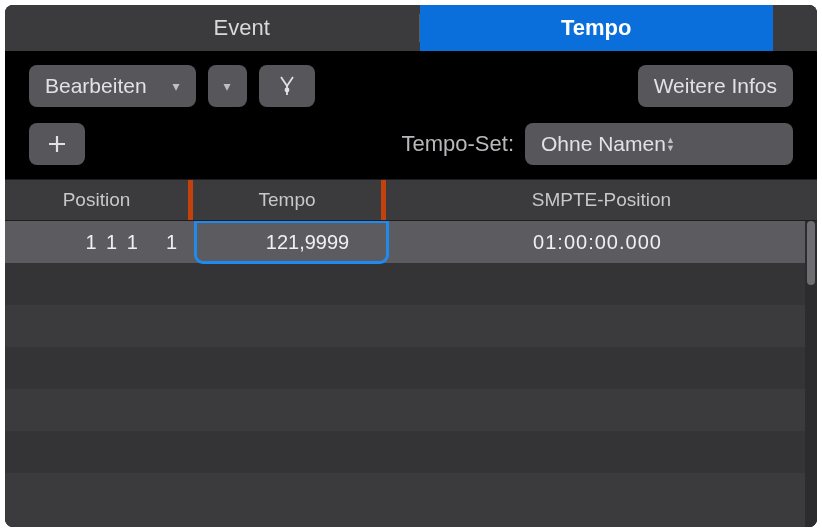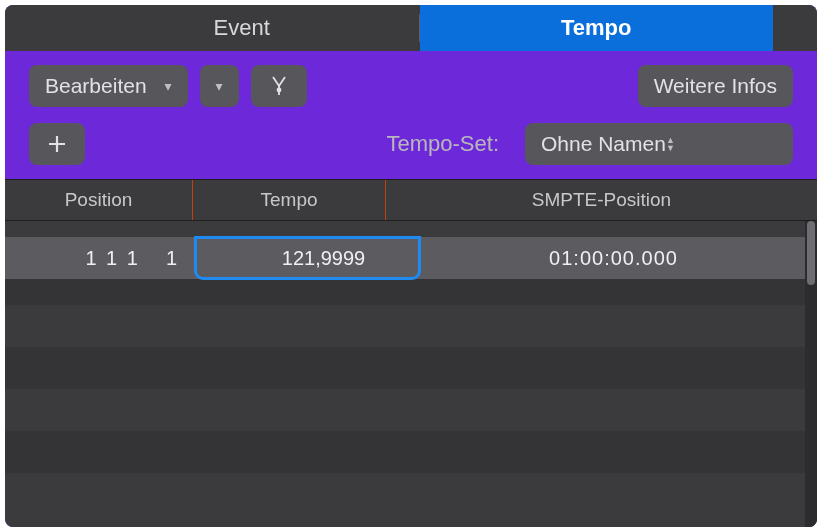--- a/index.html
+++ b/index.html
@@ -11,21 +11,21 @@
     body {
       background: #fff;
       width: 822px;
       height: 532px;
       overflow: hidden;
     }
     .window {
       width: 812px;
       height: 522px;
       margin: 5px;
-      background: #6d28d9;
+      background: #000000;
       border-radius: 8px;
       overflow: hidden;
       display: flex;
       flex-direction: column;
     }
     
     .tabs {
       display: flex;
       height: 46px;
       padding: 0 44px 0 60px;
@@ -64,21 +64,21 @@
     .btn {
       background: #57575b;
       color: #e2e2e5;
       border: none;
       border-radius: 8px;
       height: 42px;
       padding: 0 16px;
       font-size: 21px;
       display: flex;
       align-items: center;
-      gap: 18px;
+      gap: 26px;
       cursor: pointer;
     }
     .btn .chevron {
       font-size: 14px;
       color: #c0c0c4;
     }
     .icon-btn {
       background: #57575b;
       border: none;
       border-radius: 8px;
@@ -90,21 +90,21 @@
       cursor: pointer;
     }
     .toolbar-spacer {
       flex: 1;
     }
     
     .set-row {
       display: flex;
       align-items: center;
       padding: 10px 24px 14px 24px;
-      gap: 26px;
+      gap: 11px;
     }
     .plus-btn {
       background: #57575b;
       border: none;
       border-radius: 8px;
       width: 56px;
       height: 42px;
       display: flex;
       align-items: center;
       justify-content: center;
@@ -142,21 +142,21 @@
       background: #3b3b3e;
       border-top: 1px solid #1e1e20;
       border-bottom: 1px solid #1e1e20;
       height: 42px;
       align-items: center;
     }
     .th {
       color: #c8c8cc;
       font-size: 19px;
       text-align: center;
-      border-right: 1px solid #c2410c;
+      border-right: 5px solid #c2410c;
       height: 100%;
       display: flex;
       align-items: center;
       justify-content: center;
     }
     .col-pos { width: 188px; }
     .col-tempo { width: 193px; }
     .col-smpte { flex: 1; }
     .th.col-smpte { border-right: none; }
     
@@ -166,21 +166,21 @@
       position: relative;
       overflow: hidden;
     }
     .stripe {
       height: 42px;
     }
     .stripe:nth-child(odd) { background: #3b3b3e; }
     .stripe:nth-child(even) { background: #343437; }
     .trow {
       position: absolute;
-      top: 16px;
+      top: 0;
       left: 0;
       right: 12px;
       height: 42px;
       display: flex;
       background: #5c5c60;
     }
     .td {
       color: #f0f0f2;
       font-size: 20px;
       text-align: center;
@@ -200,21 +200,21 @@
       display: inline-block;
       margin-left: 8px;
     }
     .pos-part.last { margin-left: 26px; }
     .td.col-tempo {
       background: #5c5c60;
       outline: 3px solid #1f8af0;
       outline-offset: -2px;
       border-radius: 0 0 8px 8px;
       margin: 0 2px;
-      width: 225px;
+      width: 193px;
       justify-content: center;
       padding-left: 32px;
     }
     .td.col-smpte {
       letter-spacing: 1px;
     }
     
     .scrollbar {
       position: absolute;
       right: 0;

